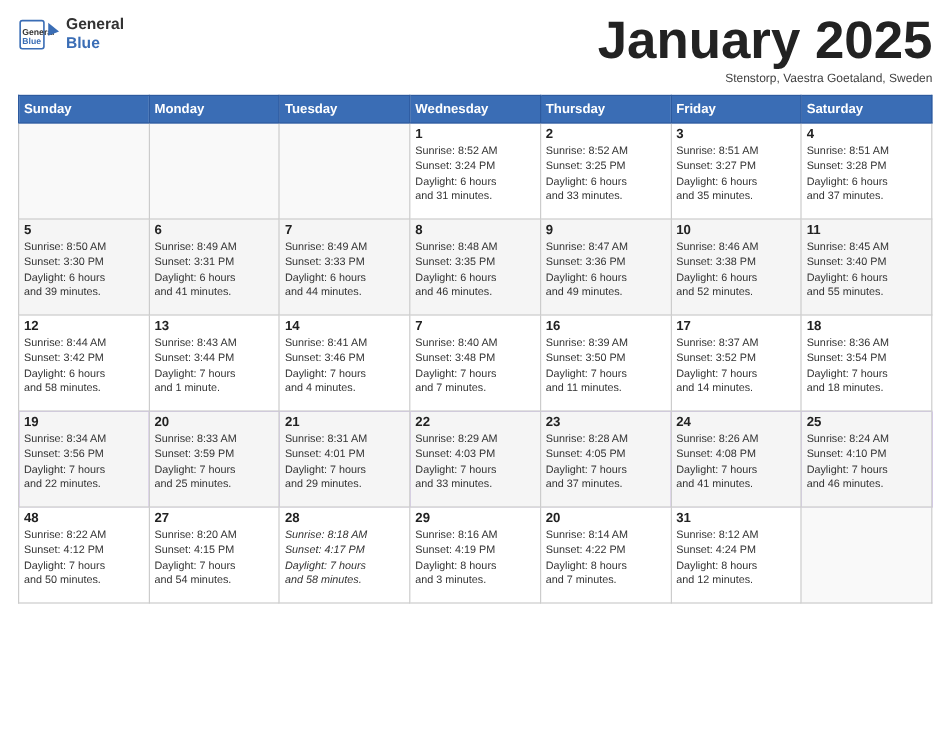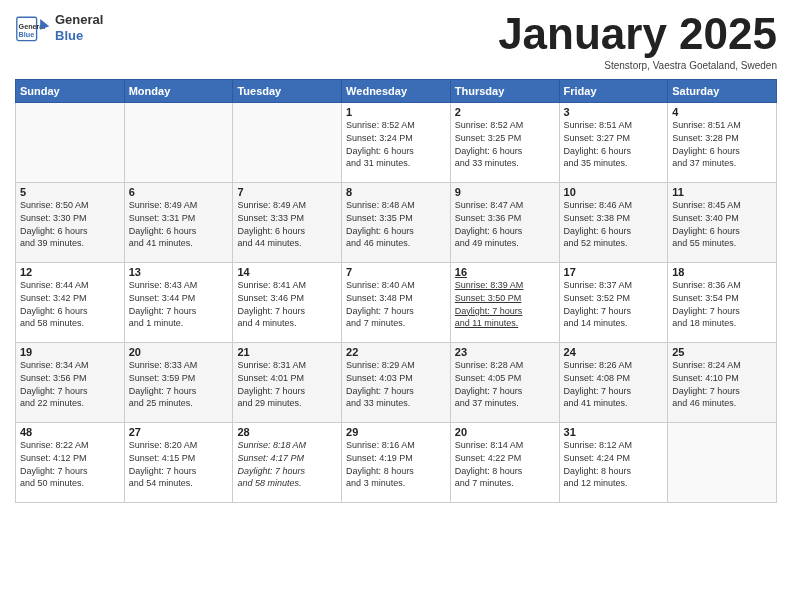--- a/index.html
+++ b/index.html
@@ -237,21 +237,21 @@
 Daylight: 7 hours
 and 4 minutes.</div>
           </td>
           <td style="background: rgb(255, 255, 255);">
             <span class="day-num">7</span>
             <div class="day-info" style="white-space: pre-line;">Sunrise: 8:40 AM
 Sunset: 3:48 PM
 Daylight: 7 hours
 and 7 minutes.</div>
           </td>
-          <td style="background: rgb(255, 255, 255); text-decoration: underline;">
+          <td style="background: rgb(255, 255, 255);">
             <span class="day-num">16</span>
             <div class="day-info" style="white-space: pre-line;">Sunrise: 8:39 AM
 Sunset: 3:50 PM
 Daylight: 7 hours
 and 11 minutes.</div>
           </td>
           <td style="background: rgb(255, 255, 255);">
             <span class="day-num">17</span>
             <div class="day-info" style="white-space: pre-line;">Sunrise: 8:37 AM
 Sunset: 3:52 PM

